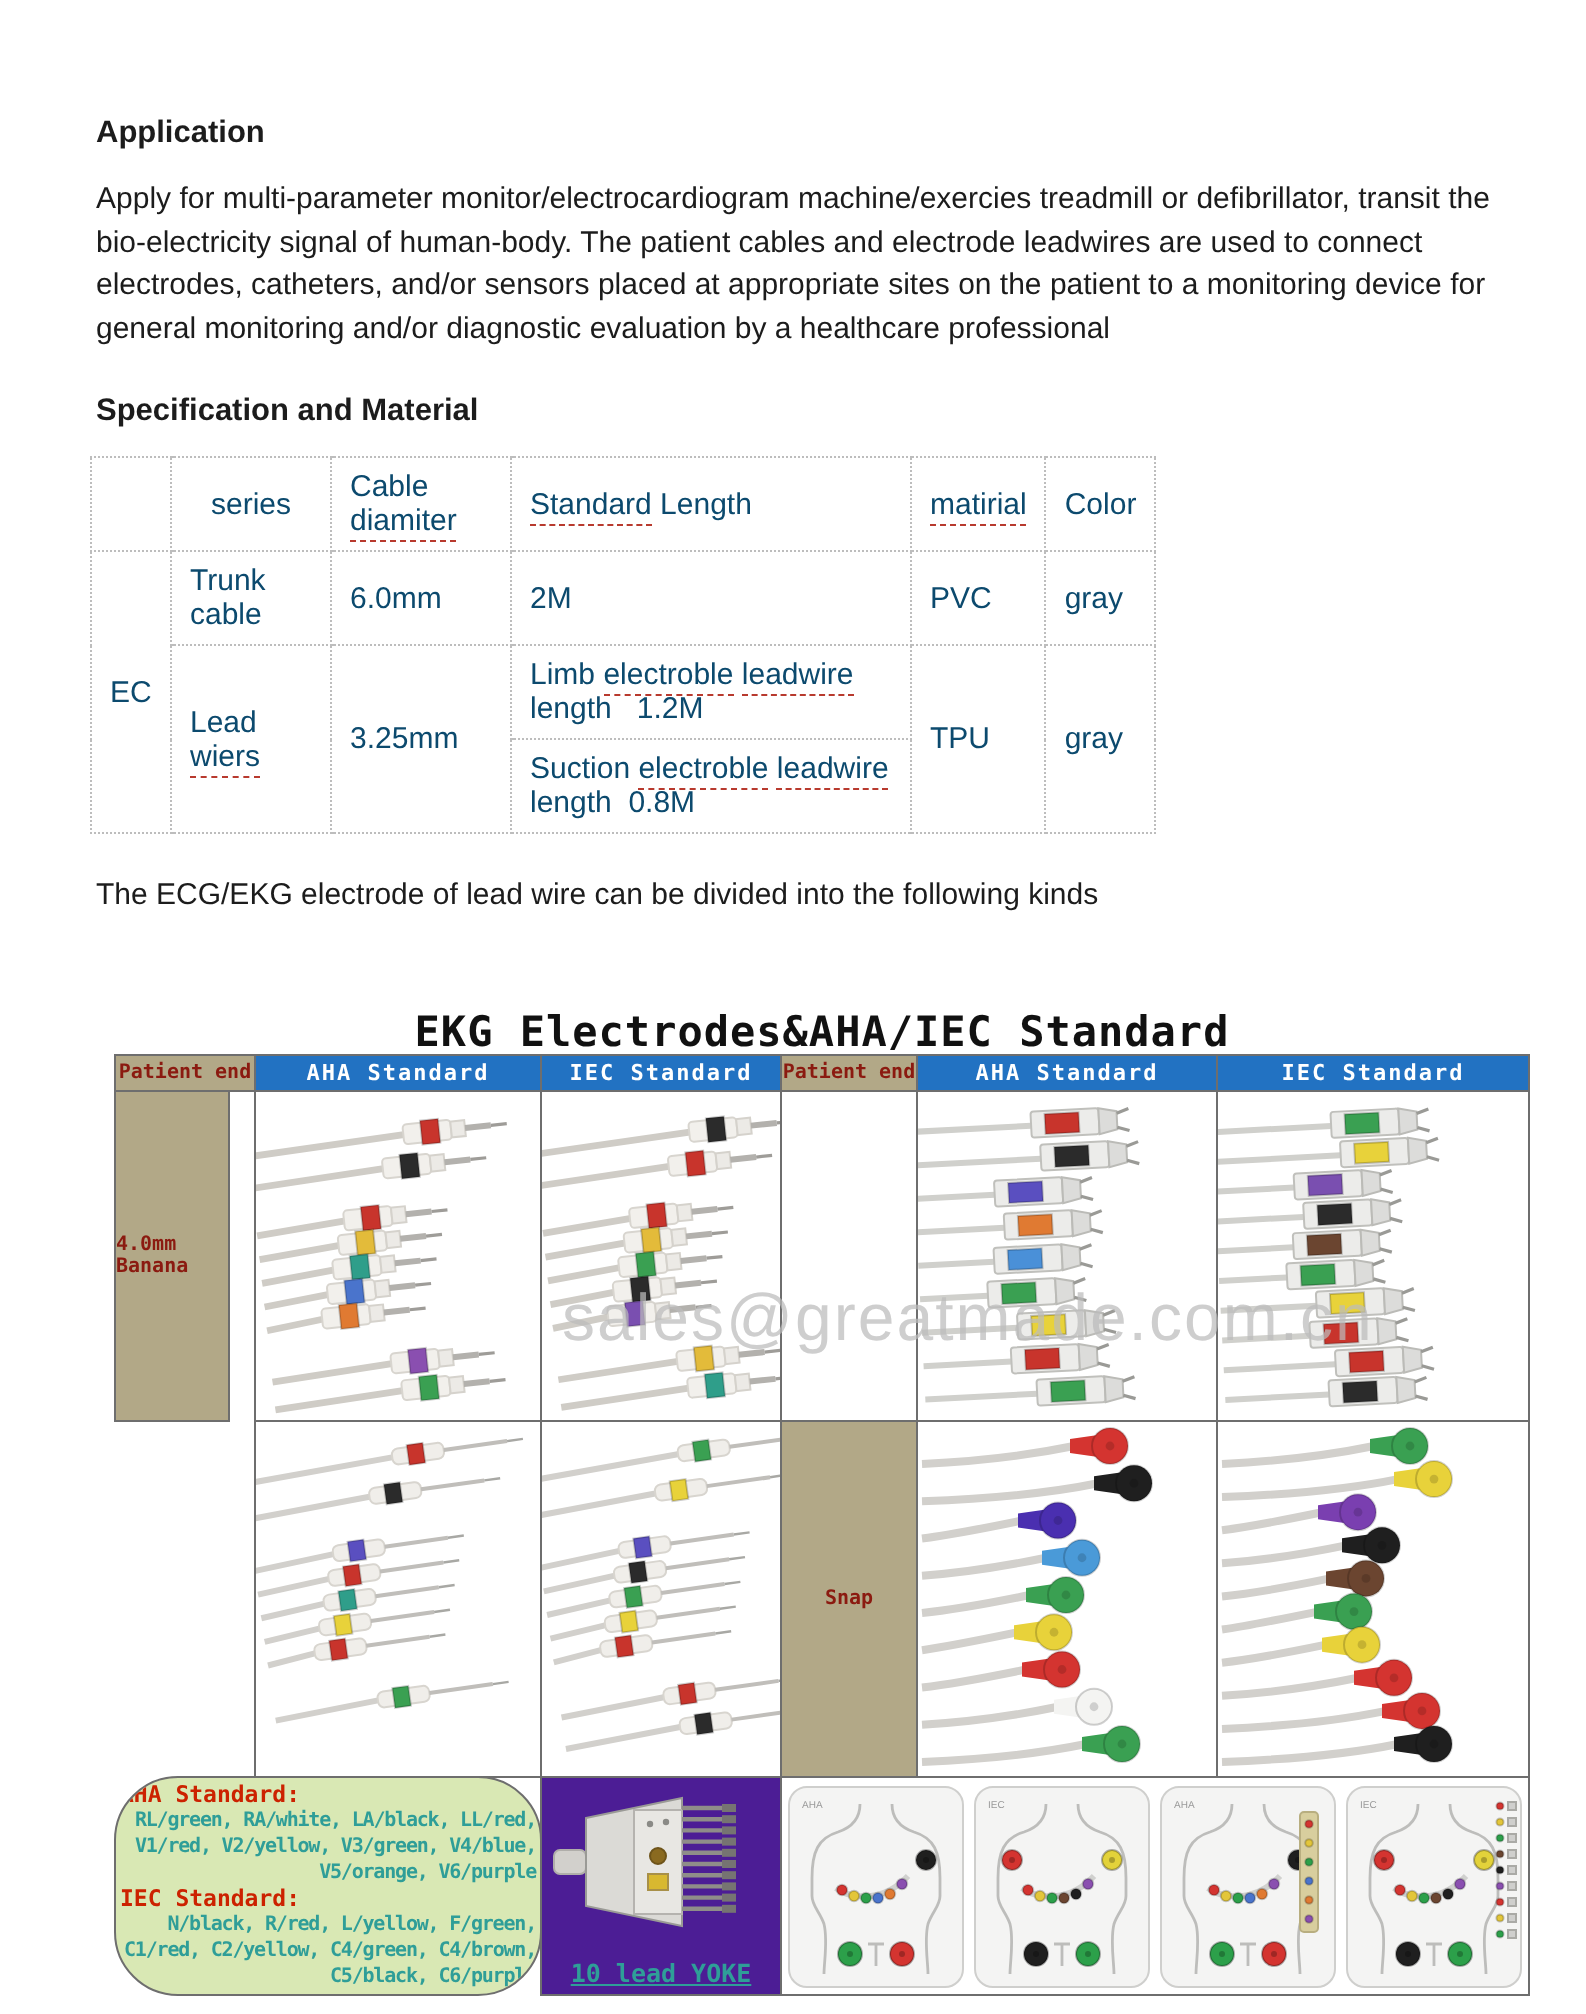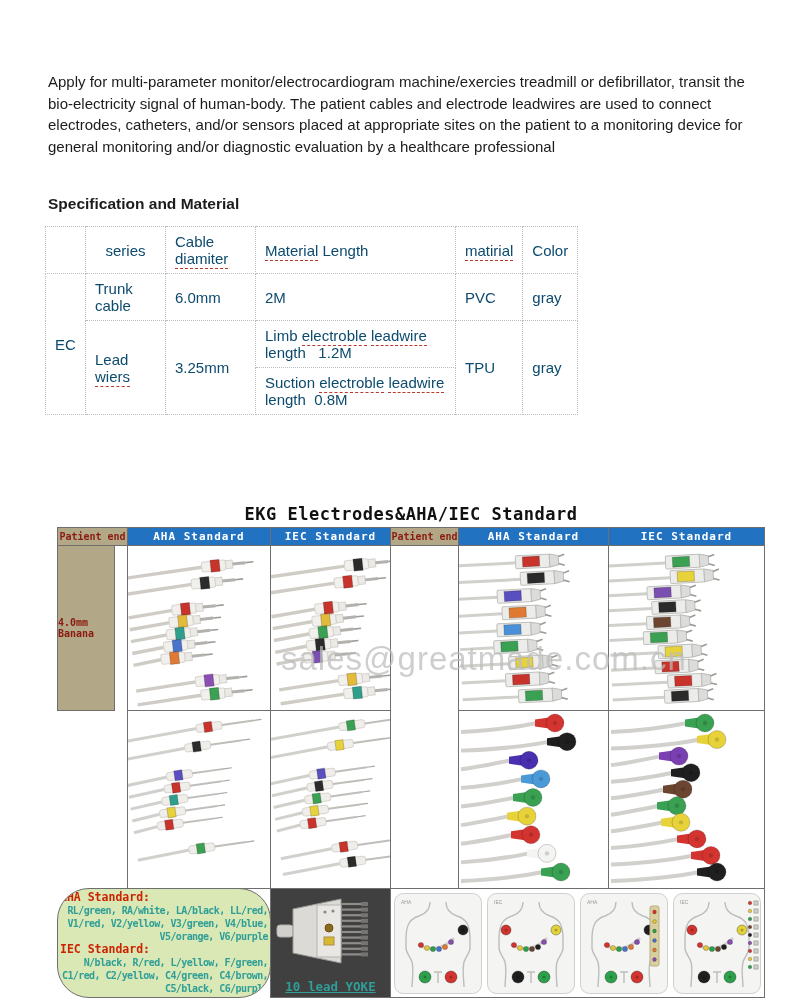--- a/index.html
+++ b/index.html
@@ -2,79 +2,80 @@
 <html style="--header-blue: #2272c2; --label-tan: #b2a887; --label-red: #8b1a10; --legend-bg: #d9e8b4; --legend-teal: #2f9e98; --legend-red: #cc2200;"><head>
 <meta charset="utf-8">
 <style>
   html,body{margin:0;padding:0;}
   body{
     width:793px;height:1007px;background:#ffffff;position:relative;overflow:hidden;
     font-family:"Liberation Sans",sans-serif;color:#1c1c1c;
   }
   .content{padding:58px 40px 0 48px;}
   .sec-heading{font-size:15.5px;font-weight:bold;margin:0;}
-  .sec-heading.second{margin-top:38px;}
+  .sec-heading.second{margin-top:22px;}
   .body-par{font-size:15px;line-height:21.5px;margin:13px 0 0 0;width:712px;}
   .kinds-par{font-size:15px;margin:22px 0 0 0;}
 
   
   table.spec{border-collapse:collapse;margin:13px 0 0 -3px;font-size:15px;table-layout:fixed;}
   table.spec td{border:1px dotted #bdbdbd;padding:6px 9px;vertical-align:middle;color:#0c4a6e;}
   table.spec tr.r1 td{height:31px;}
   table.spec .ctr{text-align:center;}
   .miss{border-bottom:1px dashed #b83a2e;padding-bottom:1px;}
 
   
   .ekg{position:absolute;left:55px;top:500px;width:712px;height:500px;
        font-family:"DejaVu Sans Mono","Liberation Mono",monospace;}
   .fig-title{position:absolute;top:4px;left:0;width:100%;text-align:center;
-       font-size:17px;font-weight:bold;letter-spacing:0.5px;color:#111;}
+       font-size:21px;font-weight:bold;letter-spacing:0.5px;color:#111;}
   .cell{position:absolute;box-sizing:border-box;border:1px solid #6e6e6e;}
   .tan{background:var(--label-tan,#b2a887);color:var(--label-red,#8b1a10);font-weight:bold;
        display:flex;align-items:center;justify-content:center;font-size:10px;letter-spacing:0;}
   .bluehdr{background:var(--header-blue,#2272c2);color:#fff;font-weight:bold;
        display:flex;align-items:center;justify-content:center;font-size:11px;letter-spacing:1px;}
   .tanhdr{font-size:10px;}
   .imgcell{background:#fff;overflow:hidden;}
   .greencell{background:var(--legend-bg,#d9e8b4);padding:2px 2px 0 2px;font-size:10px;
        line-height:13px;letter-spacing:-0.6px;overflow:hidden;border-radius:32px;}
   .leg-title{color:var(--legend-red,#cc2200);font-weight:bold;font-size:11.5px;text-align:left;letter-spacing:0;}
   .leg-line{color:var(--legend-teal,#2f9e98);font-weight:bold;text-align:right;}
-  .yokecell{background:#404040;display:flex;flex-direction:column;align-items:center;
+  .yokecell{background:#4c1d95;display:flex;flex-direction:column;align-items:center;
        justify-content:space-between;padding:6px 0 3px 0;}
   .yoke-label{color:var(--legend-teal,#2f9e98);font-weight:bold;font-size:12.5px;
        text-decoration:underline;letter-spacing:0;}
   .torsocell{background:#fff;display:flex;gap:5px;padding:4px 3px;align-items:center;}
   .torso-card{width:88px;height:101px;}
   .watermark{position:absolute;left:226px;top:140px;z-index:6;font-size:33px;color:#bcbcbc;
        opacity:.72;font-family:"Liberation Sans",sans-serif;letter-spacing:1px;white-space:nowrap;}
 </style>
 </head>
 <body>
 
 <div class="content">
+  <h2 class="sec-heading">Application</h2>
   <p class="body-par">Apply for multi-parameter monitor/electrocardiogram machine/exercies treadmill or defibrillator, transit the bio-electricity signal of human-body. The patient cables and electrode leadwires are used to connect electrodes, catheters, and/or sensors placed at appropriate sites on the patient to a monitoring device for general monitoring and/or diagnostic evaluation by a healthcare professional</p>
 
   <h2 class="sec-heading second">Specification and Material</h2>
 
   <table class="spec">
     <colgroup>
       <col style="width:40px">
         <col style="width:80px">
         <col style="width:90px">
       <col style="width:200px">
         <col style="width:65px">
         <col style="width:45px">
     </colgroup>
     <tbody>
       <tr class="r1">
         <td></td>
         <td class="ctr">series</td>
         <td><span>Cable </span><span class="miss">diamiter</span></td>
-        <td><span class="miss">Material</span><span> Length</span></td>
+        <td><span class="miss">Standard</span><span> Length</span></td>
         <td><span class="miss">matirial</span></td>
         <td>Color</td>
       </tr>
       <tr class="r1">
         <td rowspan="3">EC</td>
         <td>Trunk cable</td>
         <td>6.0mm</td>
         <td>2M</td>
         <td>PVC</td>
         <td>gray</td>
@@ -85,20 +86,21 @@
         <td><span>Limb </span><span class="miss">electroble</span><span> </span><span class="miss">leadwire</span><span> length&nbsp;&nbsp; 1.2M</span></td>
         <td rowspan="2">TPU</td>
         <td rowspan="2">gray</td>
       </tr>
       <tr class="r1">
         <td><span>Suction </span><span class="miss">electroble</span><span> </span><span class="miss">leadwire</span><span> length&nbsp; 0.8M</span></td>
       </tr>
     </tbody>
   </table>
 
+  <p class="kinds-par">The ECG/EKG electrode of lead wire can be divided into the following kinds</p>
 </div>
 
 <div class="ekg">
   <div class="fig-title">EKG Electrodes&amp;AHA/IEC Standard</div>
 
   <div class="cell tan tanhdr" style="left:2px;top:27px;width:71px;height:19px">Patient end</div>
   <div class="cell bluehdr" style="left:72px;top:27px;width:144px;height:19px">AHA Standard</div>
   <div class="cell bluehdr" style="left:215px;top:27px;width:121px;height:19px">IEC Standard</div>
   <div class="cell tan tanhdr" style="left:335px;top:27px;width:69px;height:19px">Patient end</div>
   <div class="cell bluehdr" style="left:403px;top:27px;width:151px;height:19px">AHA Standard</div>
@@ -430,20 +432,21 @@
           <rect x="62" y="132.22471910112358" width="8" height="10" fill="#c8342c" stroke="rgba(0,0,0,.2)"></rect>
           <line x1="80" y1="137.22471910112358" x2="112" y2="137.22471910112358" stroke="#c0beba" stroke-width="2"></line>
           <line x1="112" y1="137.22471910112358" x2="120" y2="137.22471910112358" stroke="#a8a8a4" stroke-width="1.2"></line>
           <line x1="2" y1="156.13483146067415" x2="62" y2="153.13483146067415" stroke="#d2d0cc" stroke-width="3"></line>
           <rect x="60" y="149.13483146067415" width="26" height="8" rx="3" fill="#f0eeea" stroke="#d8d5cf"></rect>
           <rect x="68" y="148.13483146067415" width="8" height="10" fill="#2b2b2b" stroke="rgba(0,0,0,.2)"></rect>
           <line x1="86" y1="153.13483146067415" x2="118" y2="153.13483146067415" stroke="#c0beba" stroke-width="2"></line>
           <line x1="118" y1="153.13483146067415" x2="126" y2="153.13483146067415" stroke="#a8a8a4" stroke-width="1.2"></line>
         </g>
       </svg></div>
+  <div class="cell tan" style="left:335px;top:210px;width:69px;height:179px">Snap</div>
   <div class="cell imgcell" style="left:403px;top:210px;width:151px;height:179px"><svg width="149" height="177">
         <path d="M2 21 Q 44 19 78 12" stroke="#d2d0cc" stroke-width="4" fill="none"></path>
         <polygon points="76,8.5 76,15.5 90,17.5 90,6.5" fill="#d43430"></polygon>
         <circle cx="96" cy="12" r="9" fill="#d43430" stroke="rgba(0,0,0,.18)"></circle>
         <circle cx="96" cy="12" r="2.2" fill="rgba(0,0,0,.15)"></circle>
         <path d="M2 39.625 Q 56 37.625 90 30.625" stroke="#d2d0cc" stroke-width="4" fill="none"></path>
         <polygon points="88,27.125 88,34.125 102,36.125 102,25.125" fill="#1f1f1f"></polygon>
         <circle cx="108" cy="30.625" r="9" fill="#1f1f1f" stroke="rgba(0,0,0,.18)"></circle>
         <circle cx="108" cy="30.625" r="2.2" fill="rgba(0,0,0,.15)"></circle>
         <path d="M2 58.25 Q 18 56.25 52 49.25" stroke="#d2d0cc" stroke-width="4" fill="none"></path>

